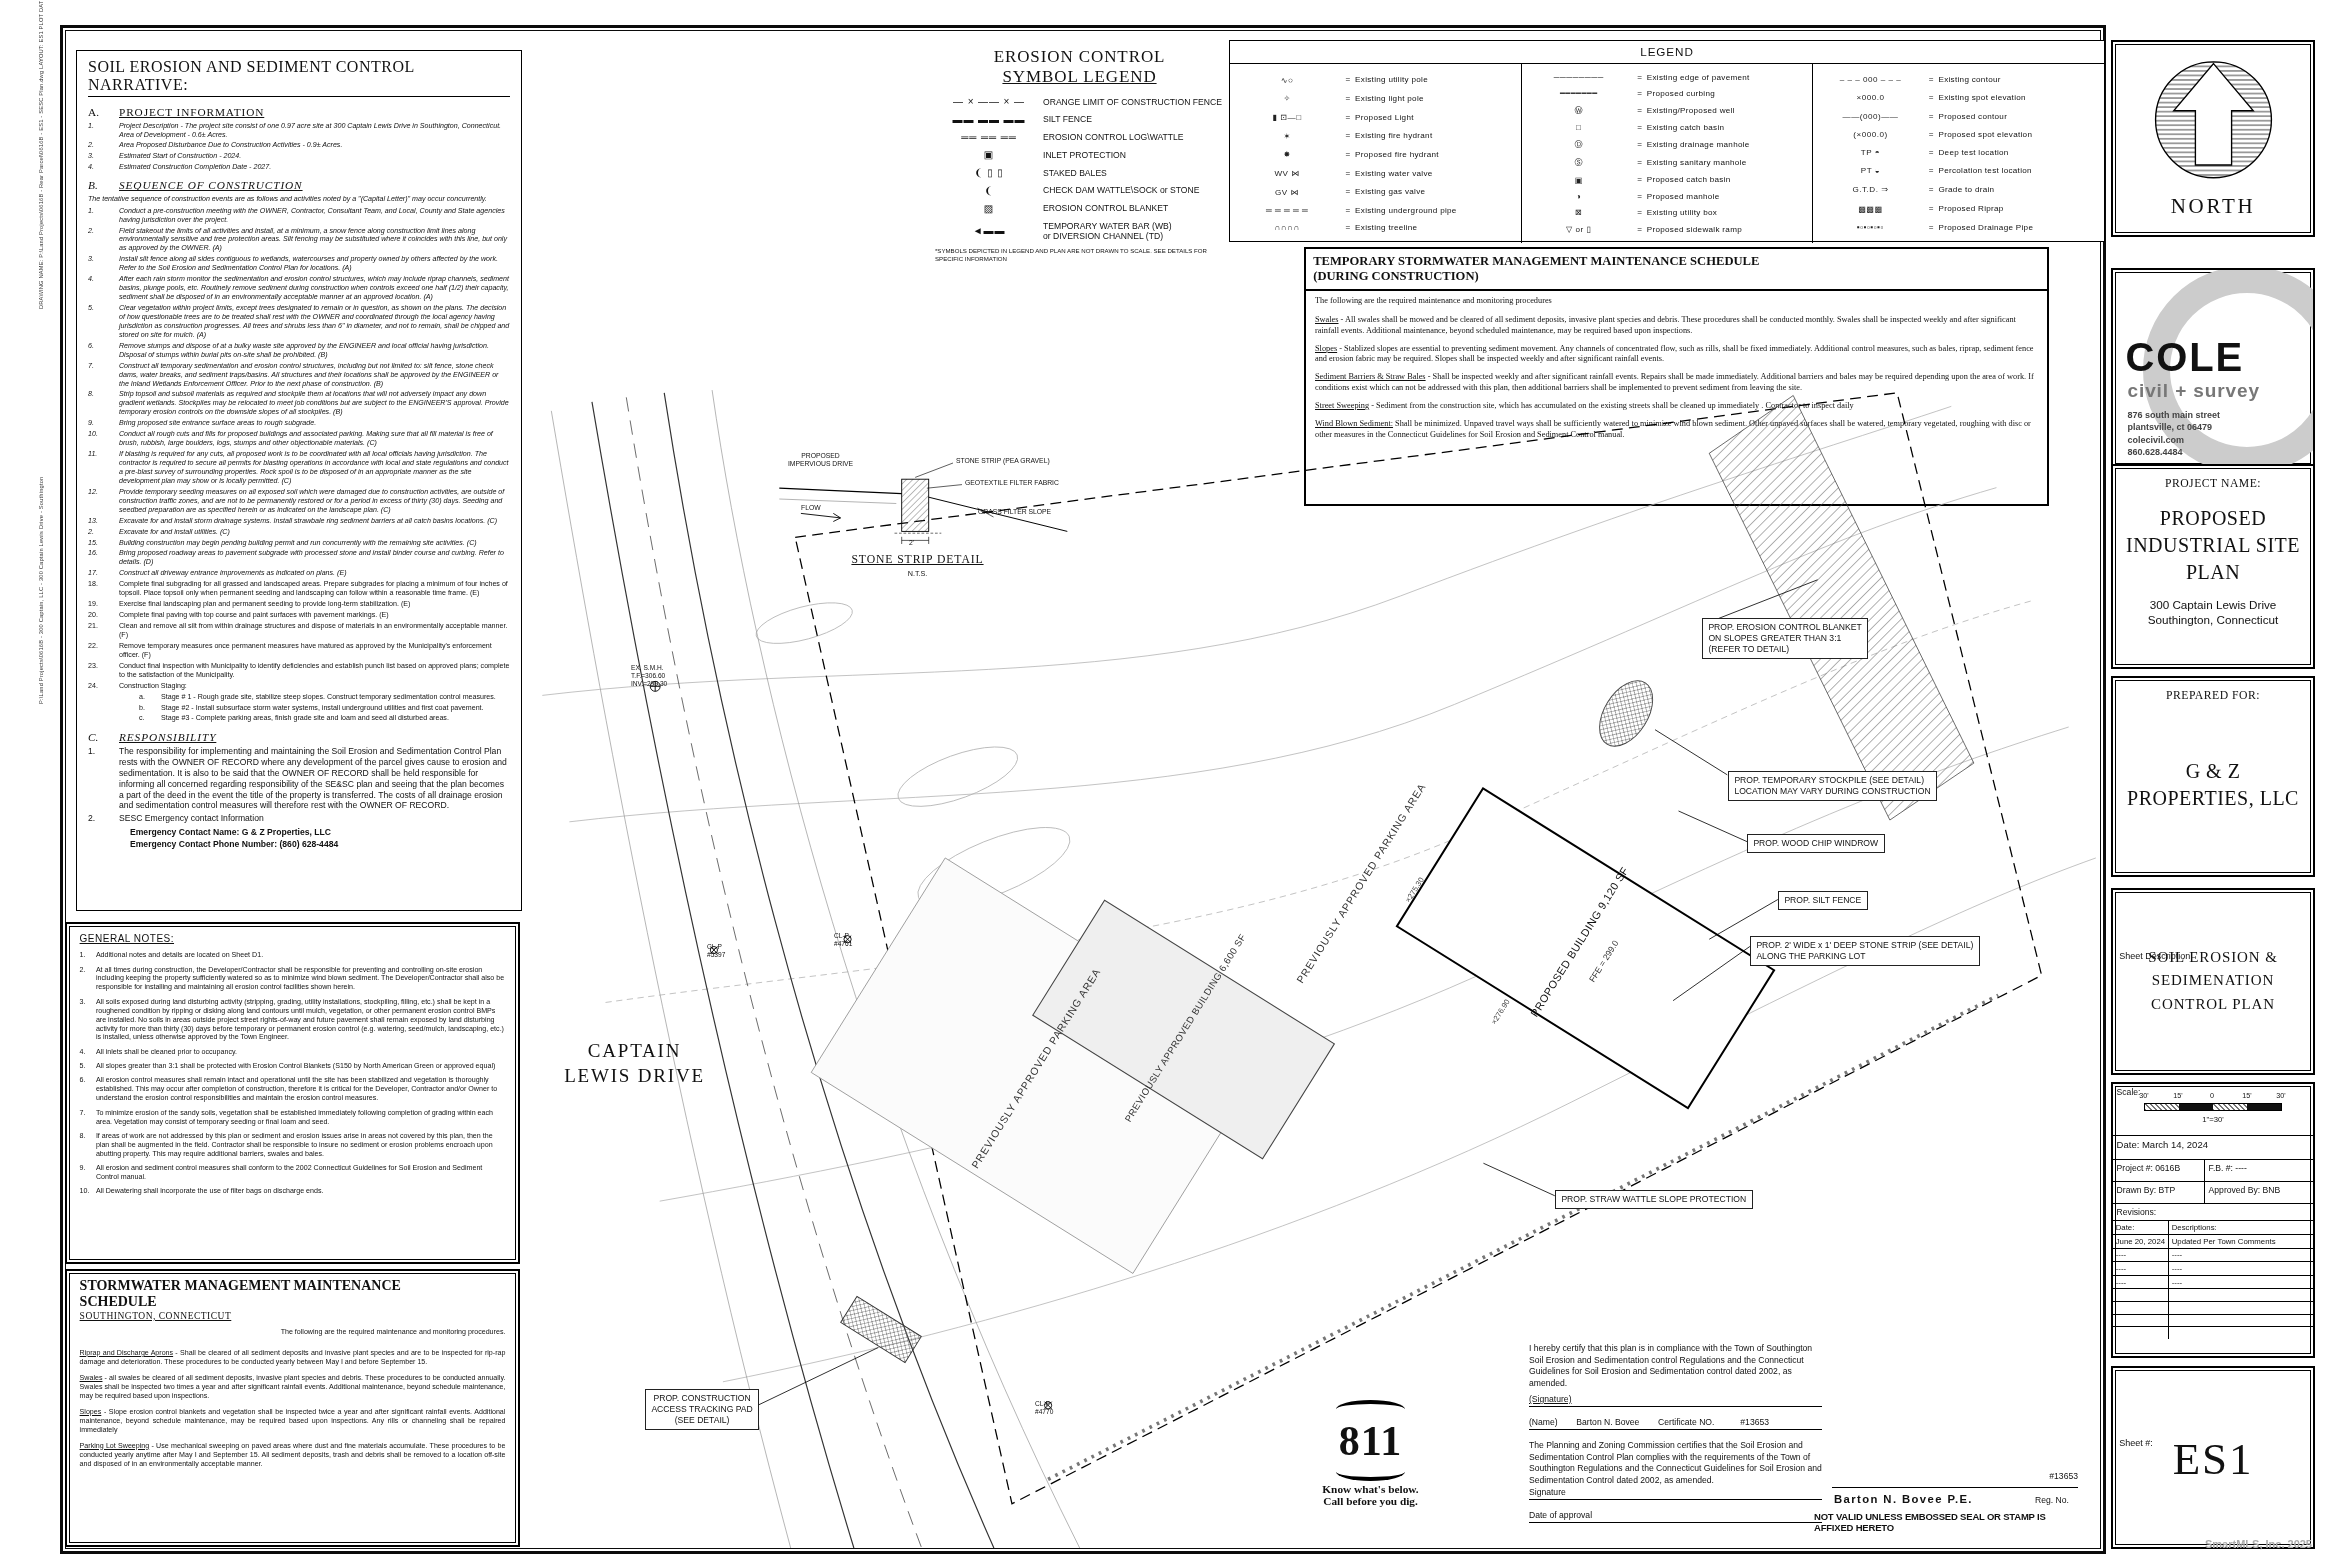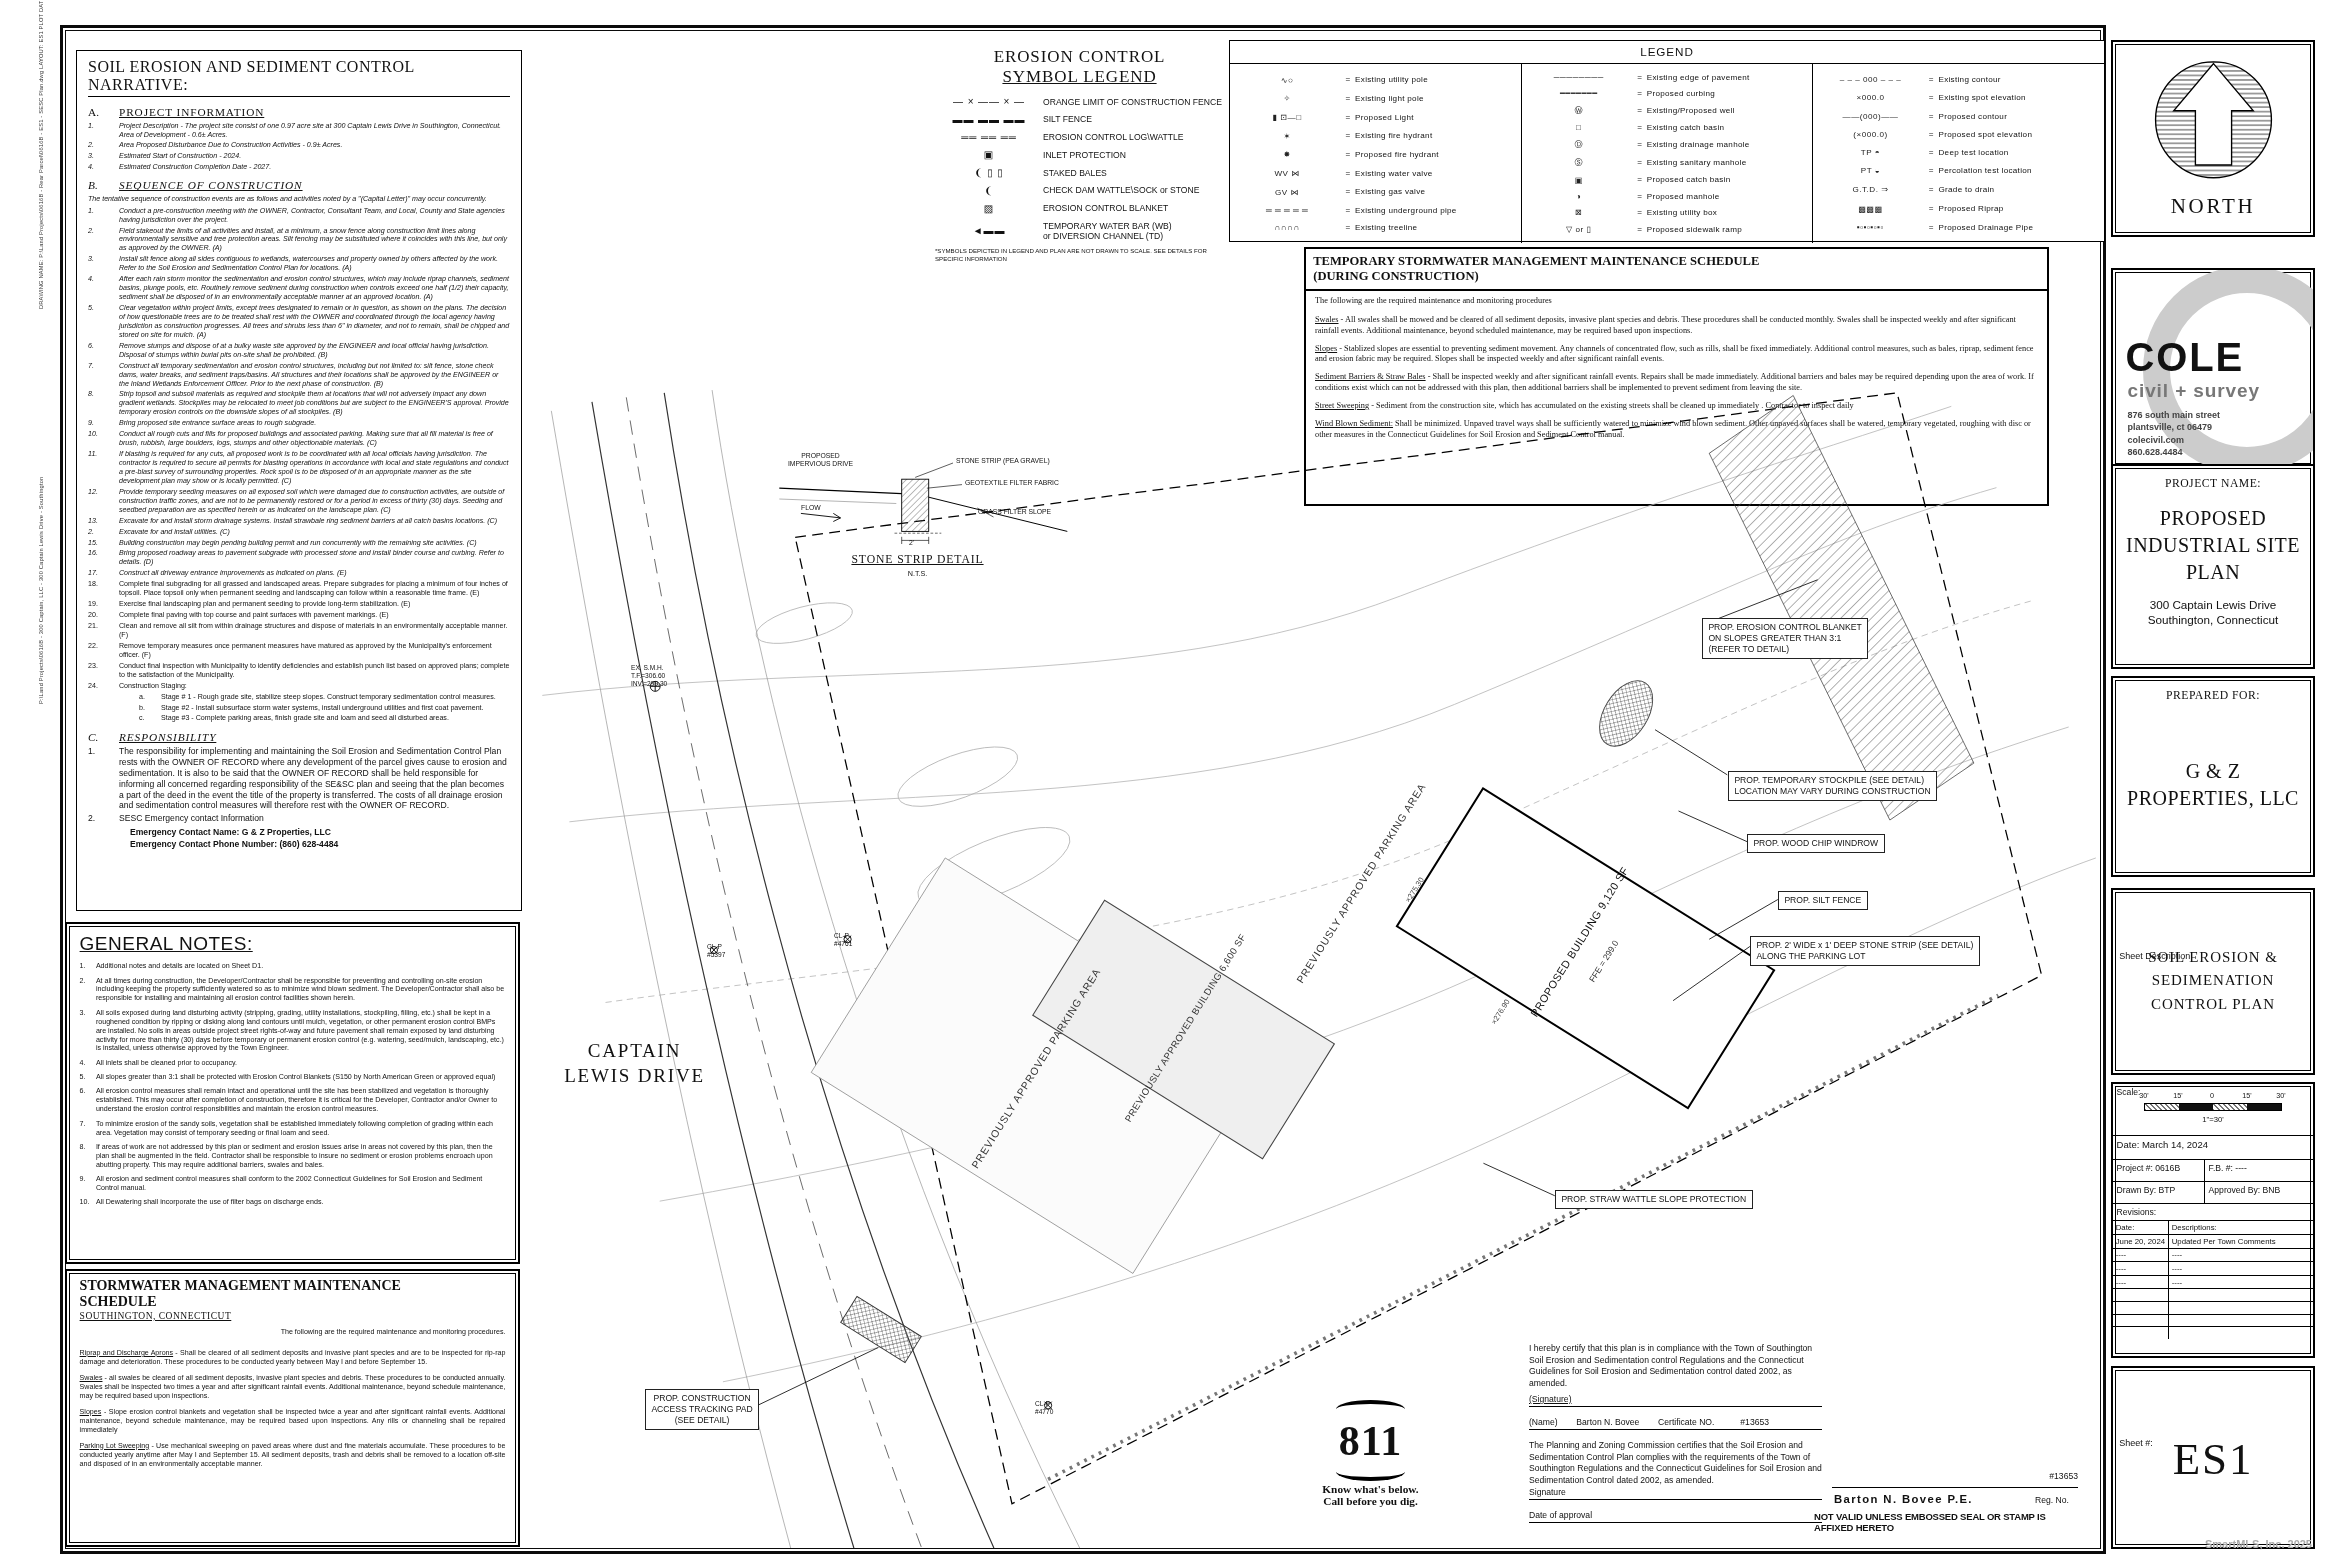--- a/index.html
+++ b/index.html
@@ -24,21 +24,21 @@
   .ni .t{flex:1;white-space:pre-line;}
   .ital .ni{font-style:italic;}
   .seq .ni:nth-child(-n+17){font-style:italic;}
   .stg .ni{margin-left:51px;}
   .stg .ni .n{flex:0 0 22px;}
   .intro{font-style:italic;margin-bottom:2.7px;}
   .contact{font-weight:bold;font-size:8.6px;margin-left:42px;line-height:1.45;}
   .c2big{font-size:8.6px;}
   
   .gnotes{left:65px;top:922px;width:455px;height:342px;padding:9px 12.6px;box-sizing:border-box;overflow:hidden;}
-  .gn-title{font-size:19px;letter-spacing:0.5px;text-decoration:underline;margin-bottom:7.2px;}
+  .gn-title{font-size:10px;letter-spacing:0.5px;text-decoration:underline;margin-bottom:7.2px;}
   .gn .ni{margin-bottom:5.4px;}
   .gn .ni .n{flex:0 0 16.3px;}
   .swbox{left:65px;top:1269px;width:455px;height:278px;padding:7.2px 12.6px;box-sizing:border-box;overflow:hidden;}
   .sw-title{font-family:"Liberation Serif",serif;font-weight:bold;font-size:14px;line-height:1.1;}
   .sw-sub{font-family:"Liberation Serif",serif;font-size:9.5px;letter-spacing:0.5px;text-decoration:underline;margin:1.8px 0 7.2px 0;}
   .sw-intro{font-size:7.1px;margin-bottom:13px;text-align:right;}
   .para{font-size:7.1px;line-height:1.3;margin-bottom:6.3px;text-align:justify;}
   .para .term{text-decoration:underline;}
   
   .eclg{left:935px;top:47px;width:289px;}

